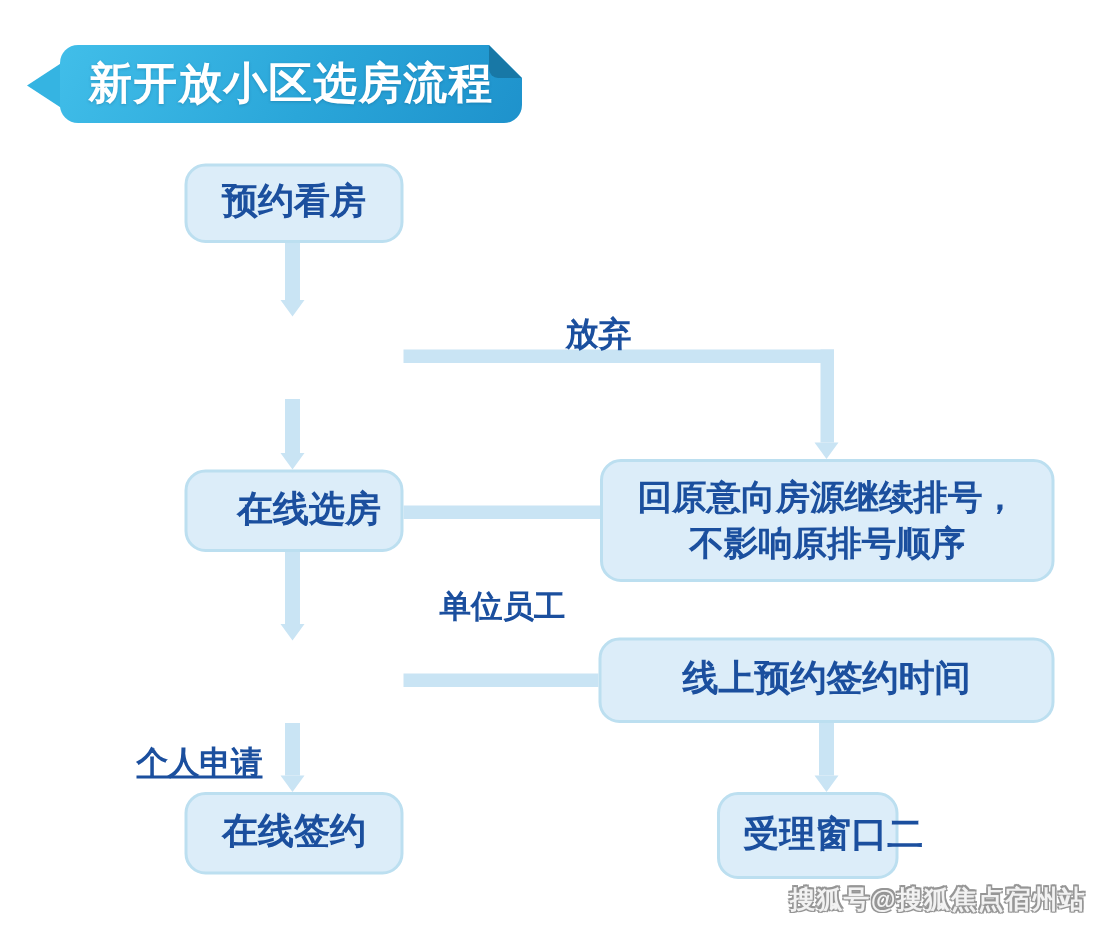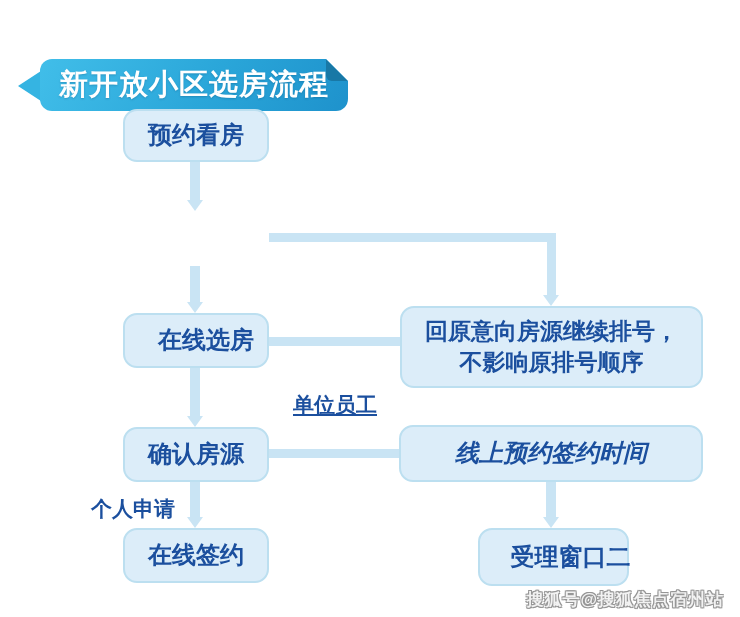--- a/index.html
+++ b/index.html
@@ -7,21 +7,21 @@
     --node-fill:#dcedf9;
     --node-border:#bcdff0;
     --node-text:#1b4f9e;
   }
   *{margin:0;padding:0;box-sizing:border-box;}
   html,body{background:#fff;}
   body{font-family:"Liberation Sans","DejaVu Sans",sans-serif;}
   .canvas{position:relative;width:740px;height:617px;background:#fff;overflow:hidden;}
 
   
-  .ribbon{position:absolute;left:18px;top:30px;width:330px;height:52px;margin-top:29px;}
+  .ribbon{position:absolute;left:18px;top:30px;width:330px;height:52px;}
   .ribbon-notch{position:absolute;left:0;top:10px;width:0;height:0;
     border-top:17px solid transparent;border-bottom:17px solid transparent;
     border-right:26px solid #35b4e2;}
   .ribbon-body{position:absolute;left:22px;top:0;width:308px;height:52px;
     background:linear-gradient(120deg,#41bee9 0%,#2aa6d9 55%,#1e92cc 100%);
     border-radius:12px;
     clip-path:polygon(0 0,calc(100% - 22px) 0,100% 22px,100% 100%,0 100%);
     display:flex;align-items:center;justify-content:center;}
   .ribbon-fold{position:absolute;top:0;right:0;width:22px;height:22px;
     background:#1878a6;clip-path:polygon(0 0,100% 100%,0 100%);
@@ -64,29 +64,28 @@
   <div class="ribbon">
     <div class="ribbon-notch"></div>
     <div class="ribbon-body">
       <span class="ribbon-text">新开放小区选房流程</span>
       <div class="ribbon-fold"></div>
     </div>
   </div>
 
   <div class="node" style="left:123px;top:109px;width:146px;height:53px;">预约看房</div>
   <div class="node" style="left:123px;top:313px;width:146px;height:55px;padding-left:20px;">在线选房</div>
-  <div class="node" style="left:123px;top:427px;width:146px;height:55px;">确认房源</div>
   <div class="node multiline" style="left:400px;top:306px;width:303px;height:82px;">
     <span>回原意向房源继续排号，</span>
     <span>不影响原排号顺序</span>
   </div>
 
   <div class="node" style="left:123px;top:528px;width:146px;height:55px;">在线签约</div>
-  <div class="node" style="left:399px;top:425px;width:304px;height:57px;font-style:italic;">线上预约签约时间</div>
-  <div class="node" style="left:478px;top:528px;width:151px;height:58px;padding-left:34px;">受理窗口二</div>
+  <div class="node" style="left:399px;top:425px;width:304px;height:57px;">线上预约签约时间</div>
+  <div class="node" style="left:478px;top:528px;width:121px;height:58px;padding-left:34px;">受理窗口二</div>
 
   <div class="varrow" style="left:187px;top:162px;height:49px;">
       <i class="shaft"></i>
       <i class="head"></i>
     </div>
   <div class="varrow" style="left:187px;top:266px;height:47px;">
       <i class="shaft"></i>
       <i class="head"></i>
     </div>
   <div class="varrow" style="left:187px;top:368px;height:59px;">
@@ -103,20 +102,21 @@
       <i class="head"></i>
     </div>
 
   <div class="hline" style="left:269px;top:233px;width:287px;height:9px;"></div>
   <div class="vline" style="left:547px;top:233px;width:9px;height:62px;"></div>
   <div class="dhead" style="left:543px;top:295px;"></div>
 
   <div class="hline" style="left:269px;top:337px;width:131px;height:9px;"></div>
   <div class="hline" style="left:269px;top:449px;width:130px;height:9px;"></div>
 
-  <div class="edge-label" style="left:275px;top:388px;width:120px;font-size:21px;text-decoration:underline;">
+  <div class="edge-label" style="left:354px;top:206px;width:90px;">放弃</div>
+  <div class="edge-label" style="left:275px;top:388px;width:120px;font-size:21px;">
     <div>单位员工</div>
   </div>
-  <div class="edge-label" style="left:78px;top:492px;width:110px;font-size:21px;">个人申请</div>
+  <div class="edge-label" style="left:78px;top:492px;width:110px;font-size:21px;text-decoration:underline;">个人申请</div>
 
   <div class="watermark">搜狐号@搜狐焦点宿州站</div>
 
 </div>
 
 </body></html>

